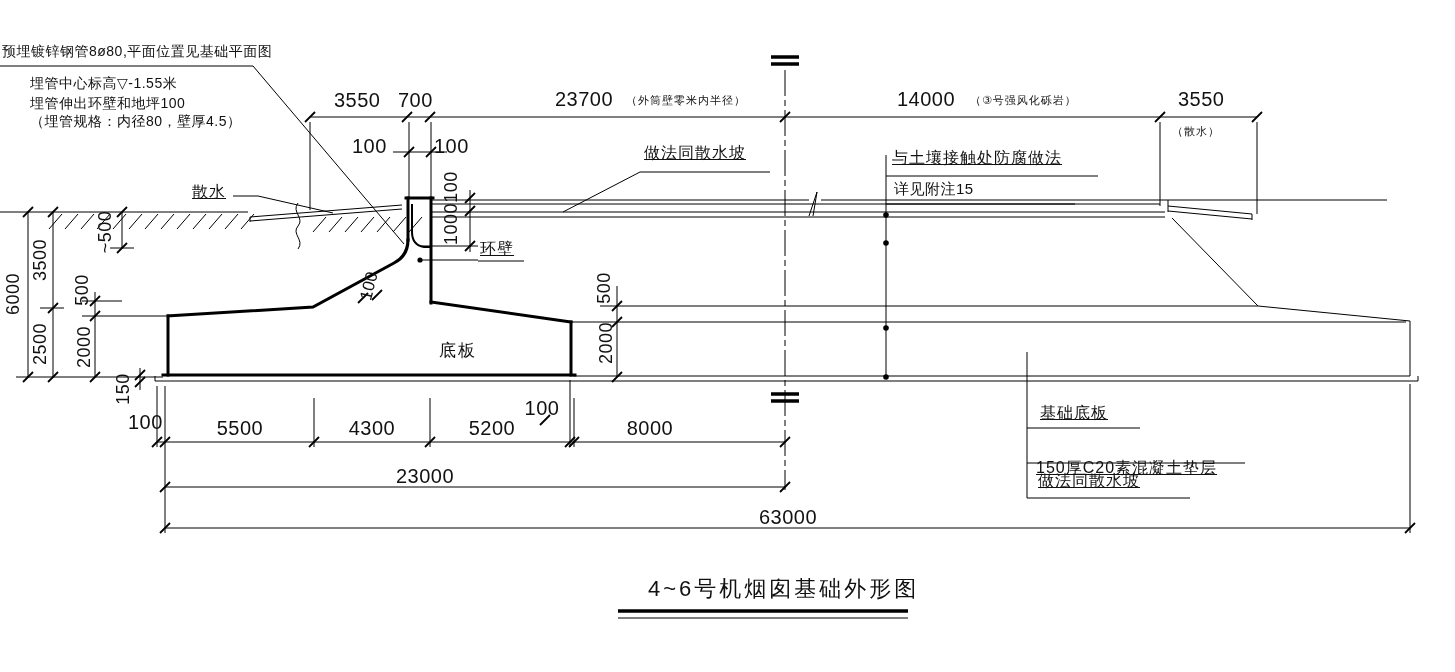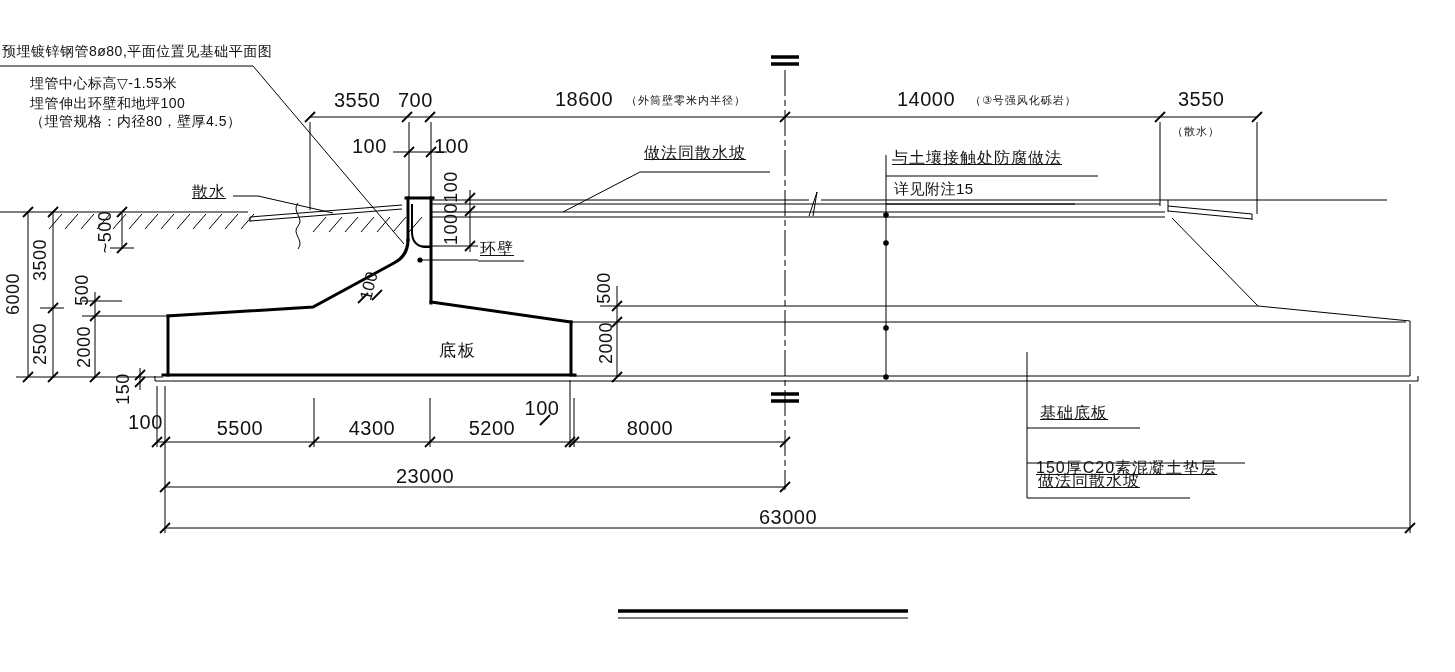--- a/index.html
+++ b/index.html
@@ -219,21 +219,21 @@
 
   <span class="lbl cn14" style="left:2px;top:44px">预埋镀锌钢管8ø80,平面位置见基础平面图</span>
   <span class="lbl cn14" style="left:30px;top:76px">埋管中心标高▽-1.55米</span>
   <span class="lbl cn14" style="left:30px;top:96px">埋管伸出环壁和地坪100</span>
   <span class="lbl cn14" style="left:30px;top:114px">（埋管规格：内径80，壁厚4.5）</span>
 
   <span class="lbl cn16" style="left:192px;top:184px">散水</span>
 
   <span class="lbl num" style="left:334px;top:90px">3550</span>
   <span class="lbl num" style="left:398px;top:90px">700</span>
-  <span class="lbl num" style="left:555px;top:89px">18600</span>
+  <span class="lbl num" style="left:555px;top:89px">23700</span>
   <span class="lbl sm" style="left:626px;top:95px">（外筒壁零米内半径）</span>
   <span class="lbl num" style="left:897px;top:89px">14000</span>
   <span class="lbl sm" style="left:970px;top:95px">（③号强风化砾岩）</span>
   <span class="lbl num" style="left:1178px;top:89px">3550</span>
   <span class="lbl sm" style="left:1172px;top:126px">（散水）</span>
   <span class="lbl num" style="left:352px;top:136px">100</span>
   <span class="lbl num" style="left:434px;top:136px">100</span>
 
   <span class="lbl cn16" style="left:644px;top:145px">做法同散水坡</span>
   <span class="lbl cn16" style="left:892px;top:150px">与土壤接触处防腐做法</span>
@@ -260,14 +260,15 @@
   <span class="lbl numc" style="left:492px;top:418px">5200</span>
   <span class="lbl numc" style="left:542px;top:398px">100</span>
   <span class="lbl numc" style="left:650px;top:418px">8000</span>
   <span class="lbl numc" style="left:425px;top:466px">23000</span>
   <span class="lbl numc" style="left:788px;top:507px">63000</span>
 
   <span class="lbl cn16" style="left:1040px;top:405px">基础底板</span>
   <span class="lbl cn16" style="left:1036px;top:460px">150厚C20素混凝土垫层</span>
   <span class="lbl cn16" style="left:1038px;top:473px">做法同散水坡</span>
 
+  <span class="lbl title" style="left:648px;top:578px">4~6号机烟囱基础外形图</span>
 
 </div>
 
 </body></html>

